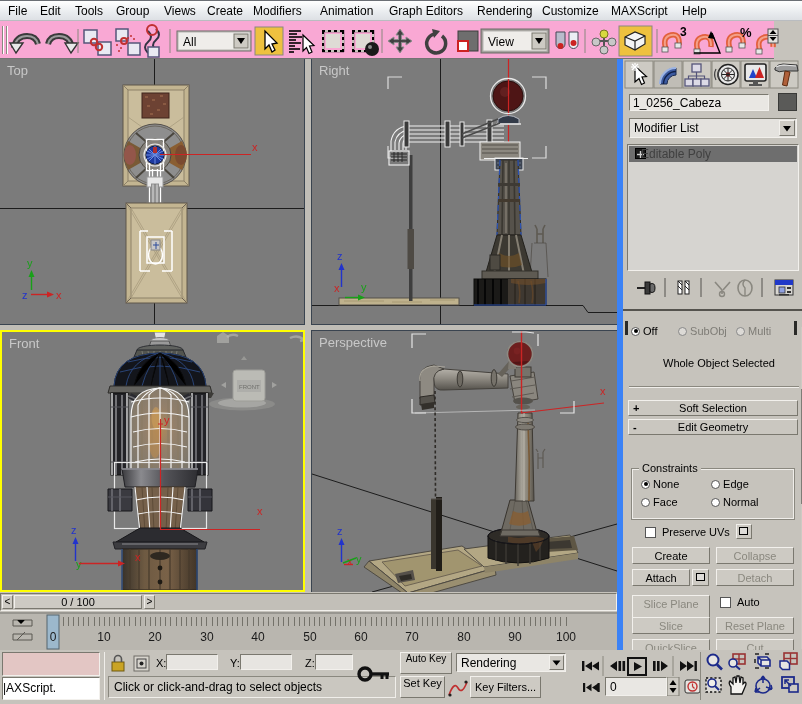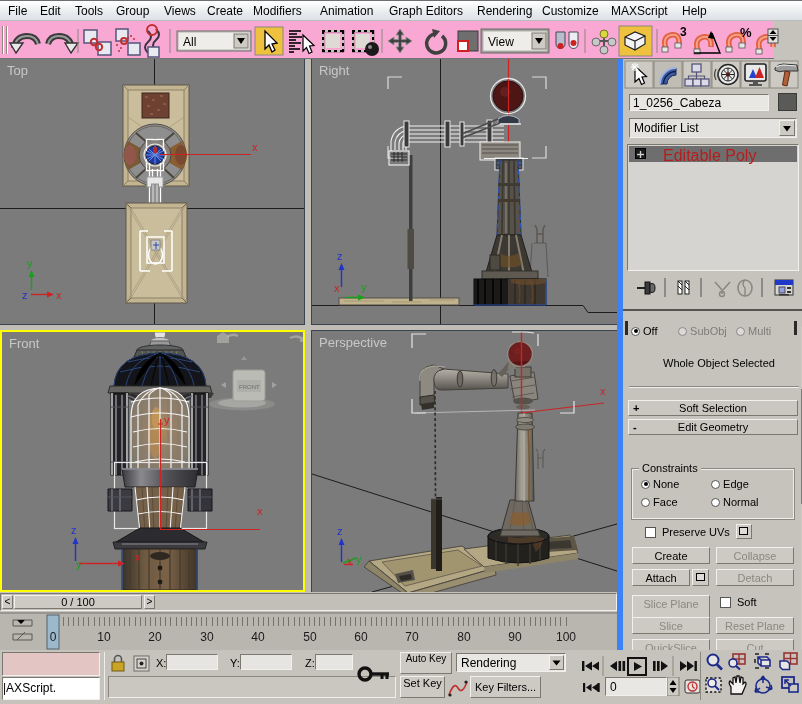--- a/index.html
+++ b/index.html
@@ -707,21 +707,21 @@
     <div class="sunken" style="left:4px;top:85px;width:172px;height:127px;background:#d6d4d0"></div>
     <div class="abs" style="left:6px;top:87px;width:168px;height:16px;background:#6e6e6e"></div>
     <div class="abs" style="left:12px;top:89px;width:11px;height:11px;background:#1a1a1a;border:1px solid #000">
       <svg width="9" height="9">
           <g stroke="#cfcfcf" stroke-width="1.4">
             <line x1="1" y1="4.5" x2="8" y2="4.5"></line>
             <line x1="4.5" y1="1" x2="4.5" y2="8"></line>
           </g>
         </svg>
     </div>
-    <div class="abs" style="left:40px;top:88px;font-size:16px;color:#b91c1c">Editable Poly</div>
+    <div class="abs" style="left:18px;top:88px;font-size:12px;color:#404040">Editable Poly</div>
 
     <svg width="183" height="26" style="position:absolute;left:0;top:216px">
       <g stroke="#55534e" stroke-width="1">
           <line x1="42" y1="3" x2="42" y2="22"></line>
           <line x1="78" y1="3" x2="78" y2="22"></line>
           <line x1="139" y1="3" x2="139" y2="22"></line>
         </g>
 
       <path d="M 14 13 l 10 0" stroke="#222" stroke-width="2"></path>
       <rect x="22" y="7" width="5" height="12" fill="#3a3a3a" stroke="#111"></rect>
@@ -778,21 +778,21 @@
 
     <div class="btn" style="left:9px;top:488px;width:78px;height:17px;padding-top:2px">Create</div>
     <div class="btn dis" style="left:93px;top:488px;width:78px;height:17px;padding-top:2px">Collapse</div>
     <div class="btn" style="left:9px;top:510px;width:58px;height:17px;padding-top:2px">Attach</div>
     <div class="btn" style="left:69px;top:510px;width:17px;height:17px">
         <span style="position:absolute;left:2.5px;top:3px;width:9px;height:8px;border:1px solid #000;background:#dedcd8"></span>
       </div>
     <div class="btn dis" style="left:93px;top:510px;width:78px;height:17px;padding-top:2px">Detach</div>
     <div class="btn dis" style="left:9px;top:536px;width:78px;height:25px;padding-top:2px">Slice Plane</div>
     <div class="abs" style="left:97px;top:538px;width:11px;height:11px;background:#fff;border:1px solid #555"></div>
-    <div class="abs" style="left:114px;top:537px;font-size:11px">Soft</div>
+    <div class="abs" style="left:114px;top:537px;font-size:11px">Auto</div>
     <div class="btn dis" style="left:9px;top:558px;width:78px;height:17px;padding-top:2px">Slice</div>
     <div class="btn dis" style="left:93px;top:558px;width:78px;height:17px;padding-top:2px">Reset Plane</div>
     <div class="btn dis" style="left:9px;top:580px;width:78px;height:17px;padding-top:2px">QuickSlice</div>
     <div class="btn dis" style="left:93px;top:580px;width:78px;height:17px;padding-top:2px">Cut</div>
     <div class="abs" style="left:2px;top:262px;width:3px;height:14px;background:#2a2a28"></div>
     <div class="abs" style="left:171px;top:262px;width:3px;height:14px;background:#2a2a28"></div>
 
     <div class="abs" style="left:178px;top:268px;width:4px;height:322px;background:#cdcac3"></div>
     <div class="abs" style="left:178px;top:330px;width:4px;height:115px;background:#7e7c76"></div>
   </div>
@@ -959,20 +959,21 @@
     <div class="abs" style="left:305px;top:7px;font-size:11px">Z:</div>
     <div class="sunken" style="left:315px;top:4px;width:38px;height:16px"></div>
 
     <svg width="40" height="28" style="position:absolute;left:355px;top:12px;z-index:5">
       <circle cx="10" cy="12" r="6" fill="none" stroke="#111" stroke-width="3.4"></circle>
       <line x1="16" y1="12" x2="34" y2="12" stroke="#111" stroke-width="3.4"></line>
       <path d="M 27 12 v 5 m 5 -5 v 5" stroke="#111" stroke-width="3"></path>
     </svg>
 
     <div class="sunken" style="left:108px;top:26px;width:288px;height:22px;background:#cac7c0;border-color:#8a887f #f0eeea #f0eeea #8a887f"></div>
+    <div class="abs" style="left:114px;top:30px;font-size:12px">Click or click-and-drag to select objects</div>
 
     <div class="btn" style="left:400px;top:2px;width:52px;height:22px;padding-top:0;font-size:10px">Auto Key</div>
     <div class="btn" style="left:400px;top:26px;width:45px;height:22px;font-size:11px">Set Key</div>
     <svg width="22" height="22" style="position:absolute;left:447px;top:27px">
       <path d="M 2 18 q 5 -14 9 -7 t 9 -6" fill="none" stroke="#c03030" stroke-width="1.6"></path>
       <circle cx="3" cy="18" r="1.6" fill="#222"></circle>
         <circle cx="19" cy="5" r="1.6" fill="#222"></circle>
     </svg>
 
     <div class="sunken" style="left:456px;top:3px;width:110px;height:19px;background:#e9e7e3"></div>

